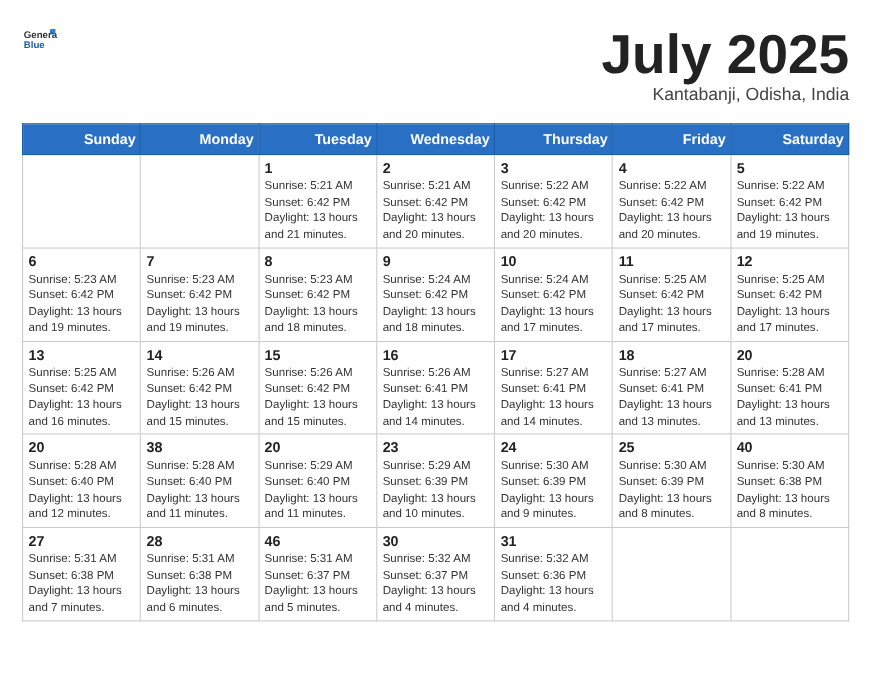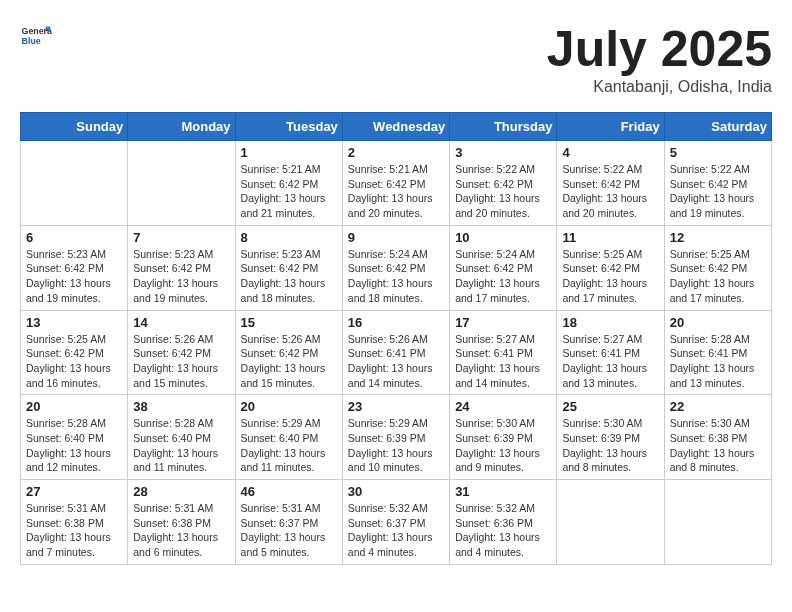--- a/index.html
+++ b/index.html
@@ -269,21 +269,21 @@
 Sunset: 6:39 PM
 Daylight: 13 hours and 9 minutes.</div>
         </td>
         <td>
           <div class="day-number">25</div>
           <div class="day-detail" style="white-space: pre-line;">Sunrise: 5:30 AM
 Sunset: 6:39 PM
 Daylight: 13 hours and 8 minutes.</div>
         </td>
         <td>
-          <div class="day-number">22</div>
+          <div class="day-number">40</div>
           <div class="day-detail" style="white-space: pre-line;">Sunrise: 5:30 AM
 Sunset: 6:38 PM
 Daylight: 13 hours and 8 minutes.</div>
         </td>
       </tr>
       <tr class="week-row">
         <td>
           <div class="day-number">27</div>
           <div class="day-detail" style="white-space: pre-line;">Sunrise: 5:31 AM
 Sunset: 6:38 PM

